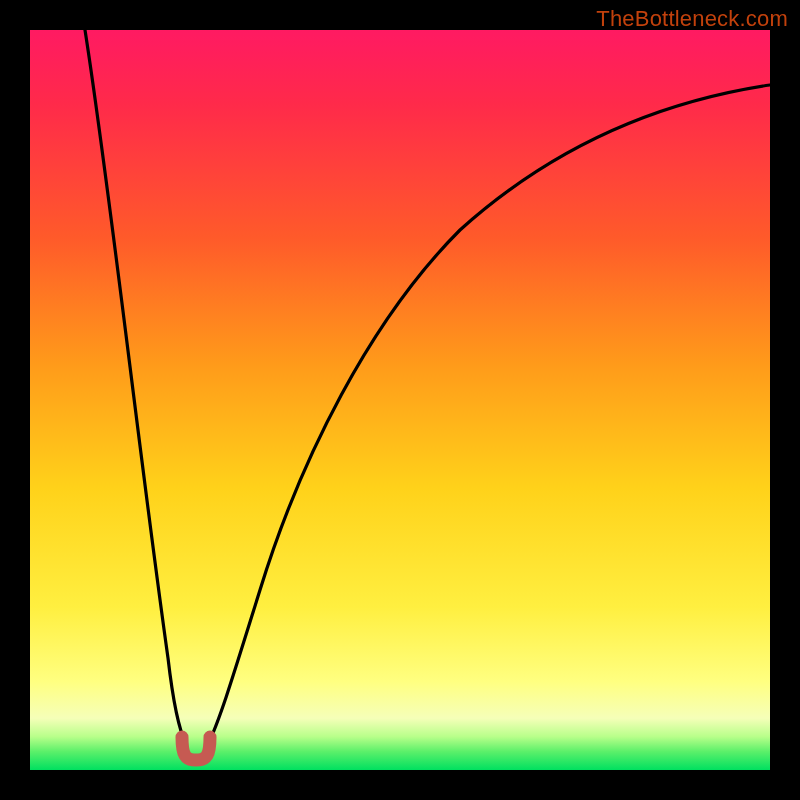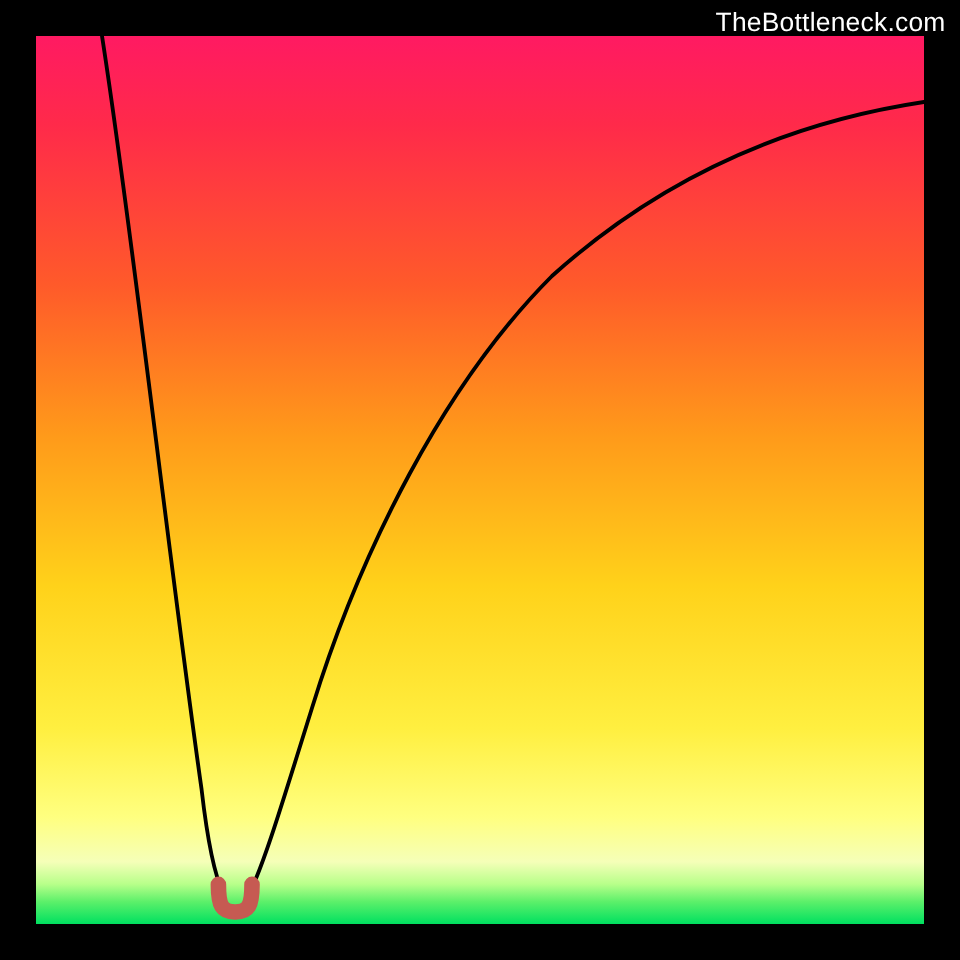--- a/index.html
+++ b/index.html
@@ -23,21 +23,21 @@
     position: absolute;
     left: 0;
     top: 0;
     width: 100%;
     height: 100%;
   }
   .watermark {
     position: absolute;
     top: 6px;
     right: 12px;
-    color: #ffffff;
+    color: #c2410c;
     font-size: 22px;
     font-weight: 400;
     letter-spacing: 0.2px;
     user-select: none;
   }
   svg.curve {
     position: absolute;
     left: 0;
     top: 0;
     width: 100%;

